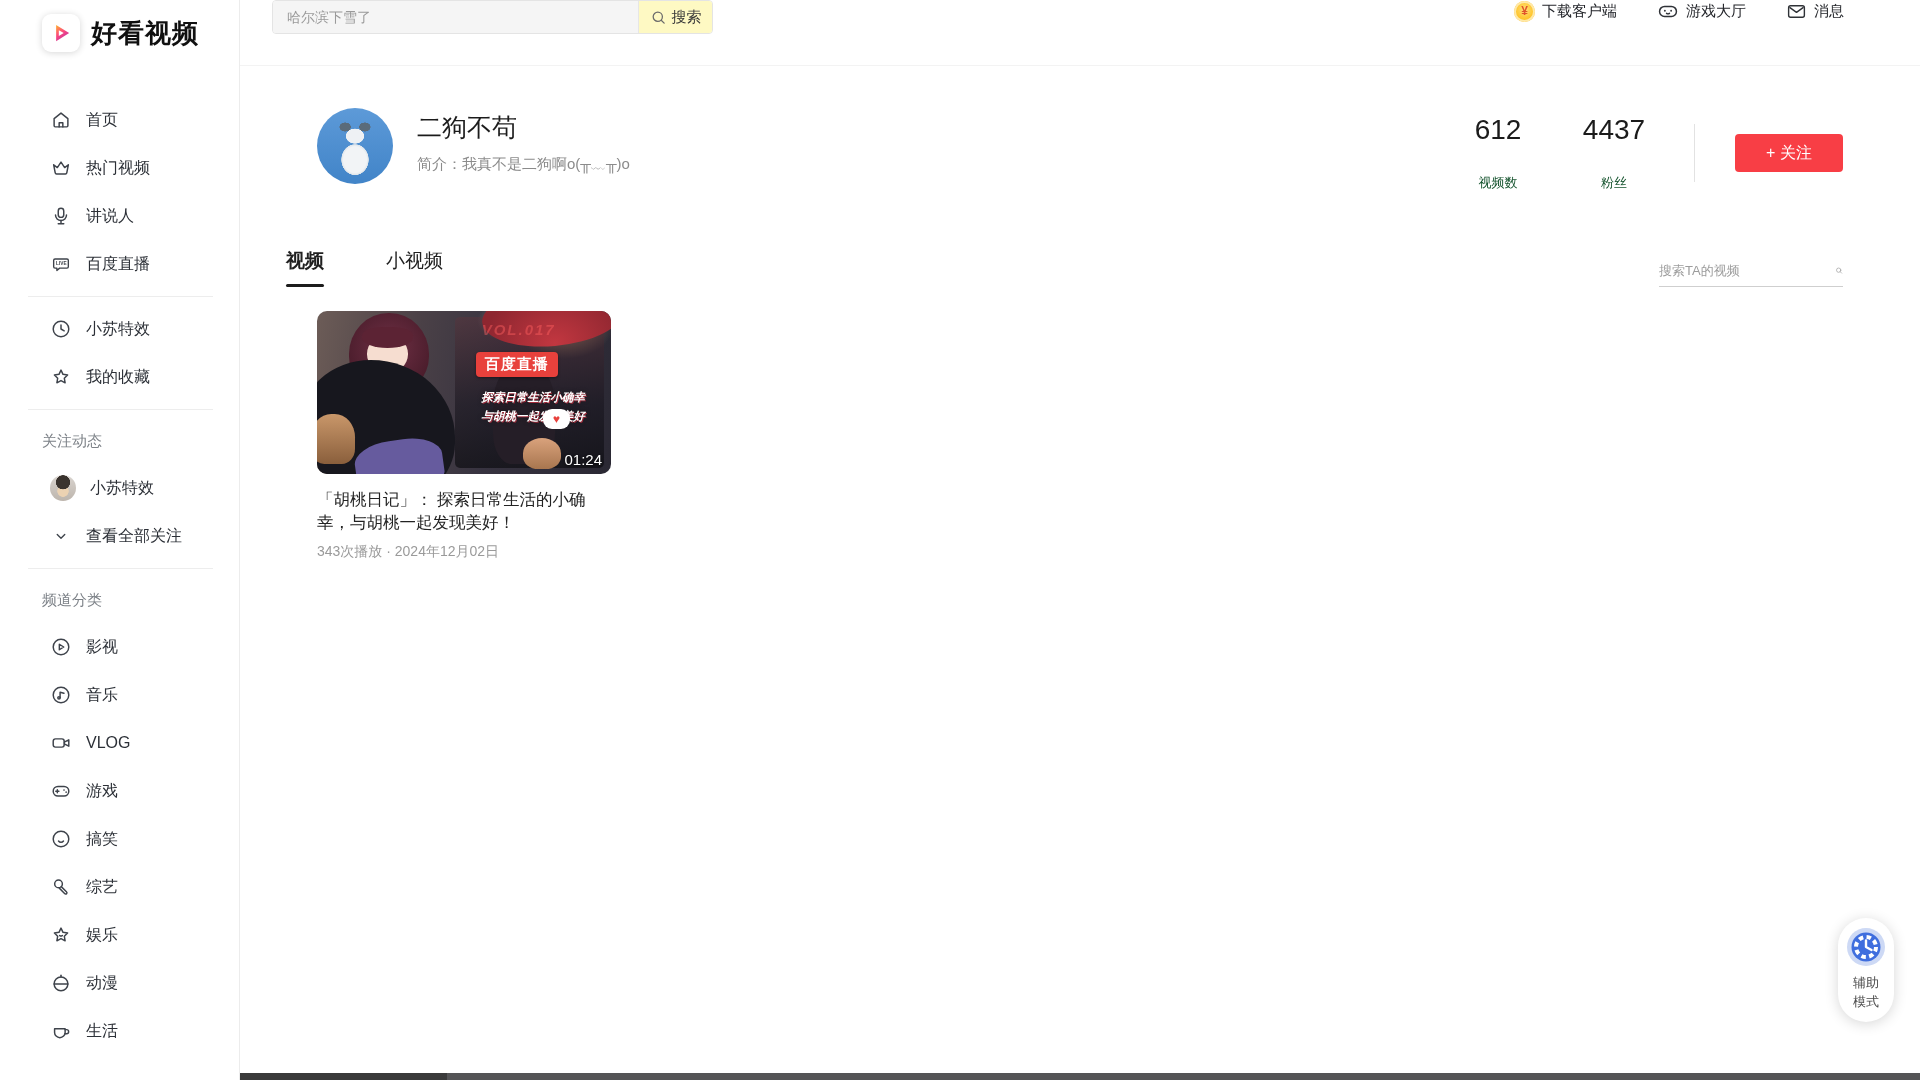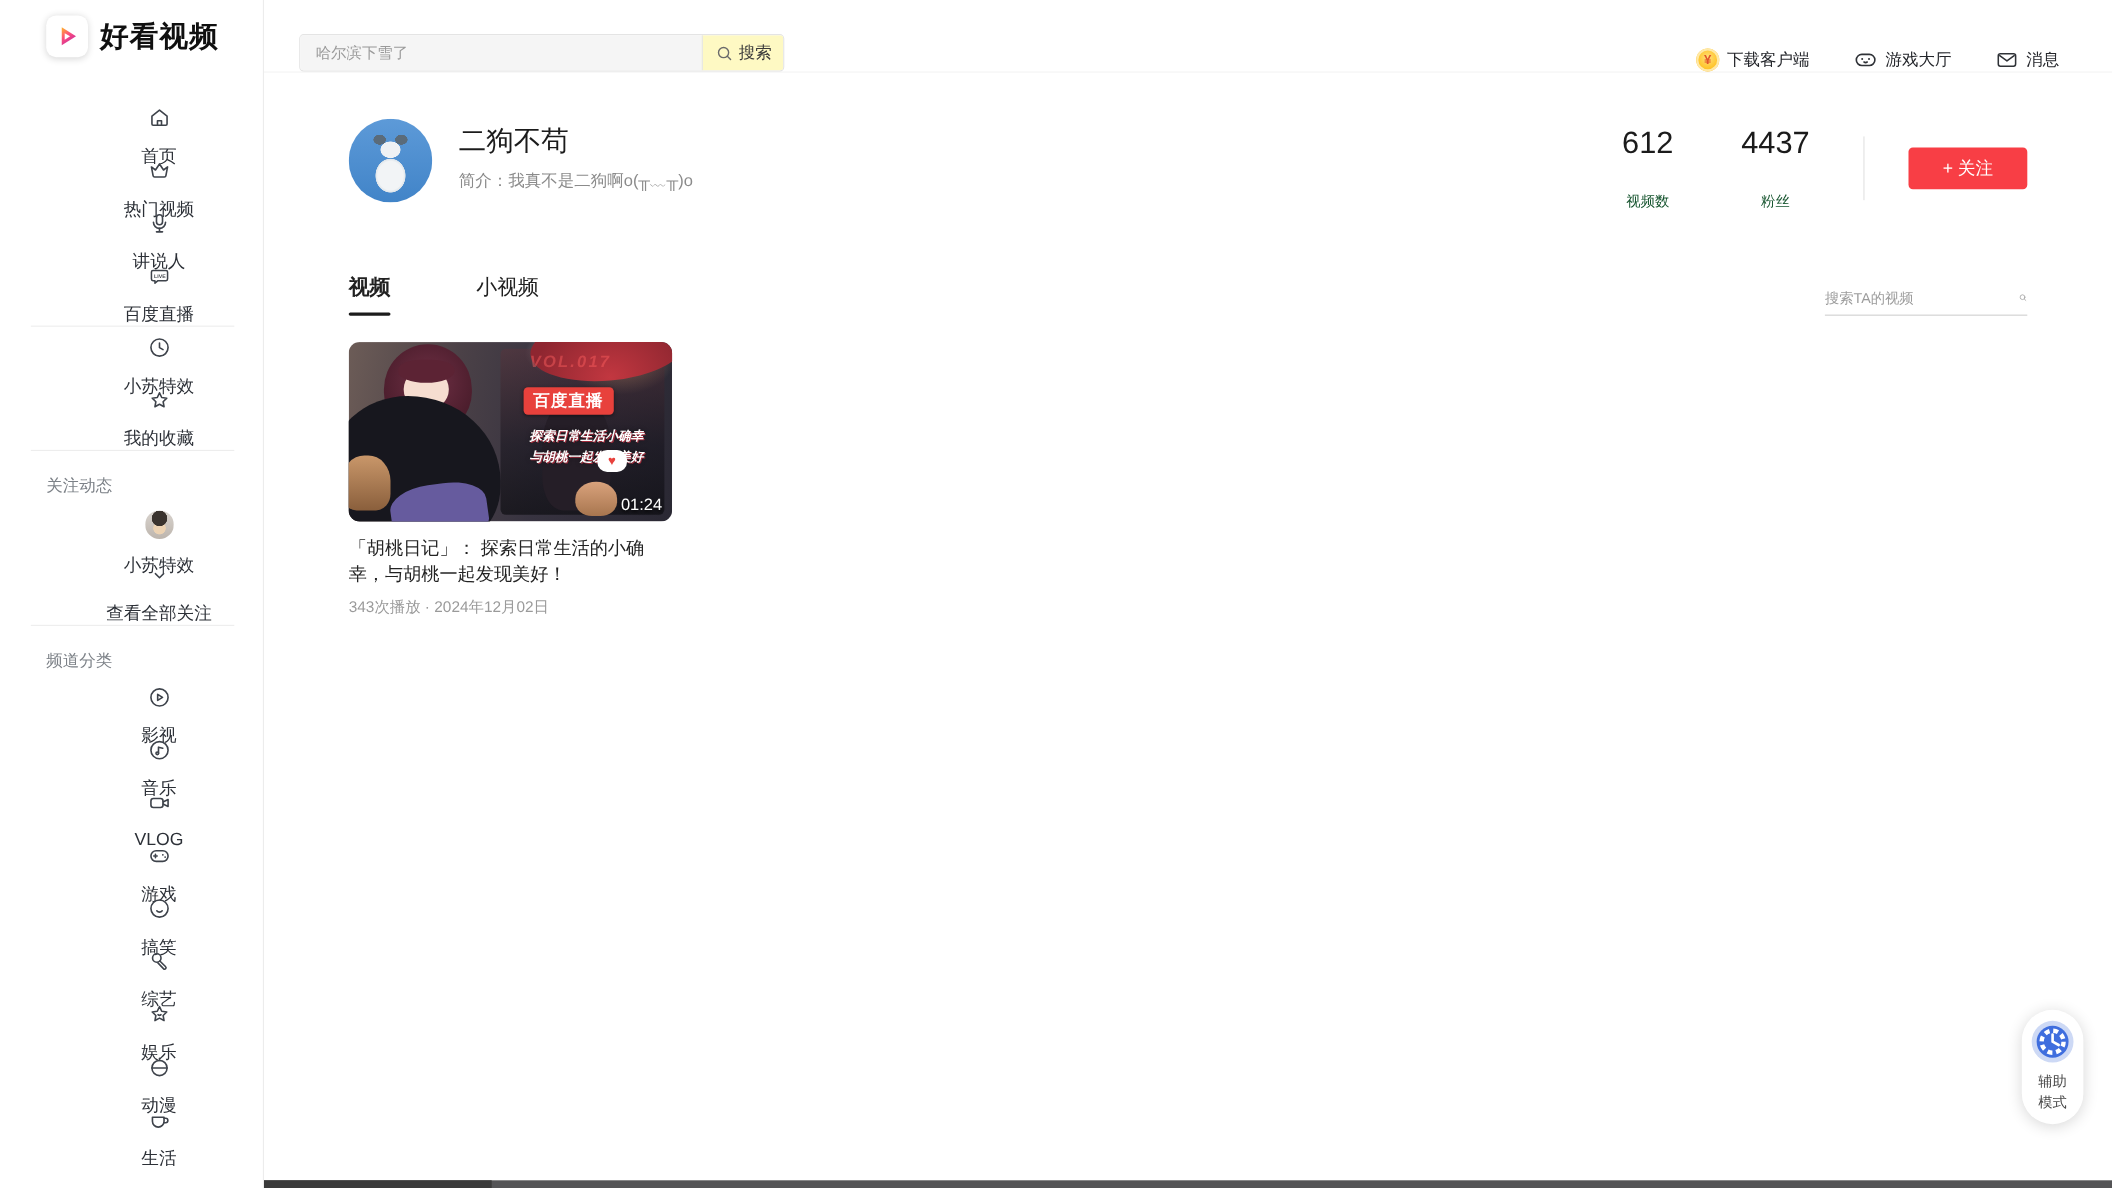--- a/index.html
+++ b/index.html
@@ -7,35 +7,35 @@
     font-family:"Liberation Sans","DejaVu Sans",sans-serif; color:#1f1f1f; }
   .app { display:flex; width:1920px; height:1080px; position:relative; }
 
   
   .sidebar { width:240px; flex:0 0 240px; border-right:1px solid #ececec; background:#fff; }
   .logo-row { height:66px; display:flex; align-items:center; padding-left:42px; gap:11px; cursor:pointer; }
   .logo-badge { width:38px; height:38px; border-radius:9px; background:#fff;
     box-shadow:0 1px 7px rgba(0,0,0,.16); display:flex; align-items:center; justify-content:center; }
   .logo-text { font-size:26px; font-weight:800; color:#101010; letter-spacing:1px; }
   .side-item { height:48px; display:flex; align-items:center; gap:14px; padding-left:50px;
-    font-size:16px; color:#2c3037; cursor:pointer;flex-direction:column; }
+    font-size:16px; color:#2c3037; cursor:pointer; }
   .side-divider { height:1px; background:#ededed; margin:8px 26px 8px 28px; }
   .side-header { height:46px; display:flex; align-items:center; padding-left:42px;
     font-size:15px; color:#7c8187; }
   .ic { flex:0 0 22px; }
   .mini-avatar { width:26px; height:26px; border-radius:50%; flex:0 0 26px;
     background:
       radial-gradient(circle at 50% 28%, #3a332e 30%, transparent 32%),
       radial-gradient(circle at 50% 62%, #ecd2b2 26%, transparent 29%),
       linear-gradient(180deg,#d9d4cf, #bdb5ad); }
 
   
   .main { flex:1; position:relative; background:#fff; }
-  .top-header { height:66px; display:flex; align-items:flex-end; justify-content:space-between;
-    padding:0 48px 0 32px; border-bottom:1px solid #f3f3f3; }
+  .top-header { height:66px; display:flex; align-items:flex-start; justify-content:space-between;
+    padding:0 76px 0 32px; border-bottom:1px solid #f3f3f3; }
   .search-wrap { display:flex; width:441px; height:34px; border:1px solid #e4e4e4;
     border-radius:4px; overflow:hidden; }
   .search-input { flex:1; border:none; outline:none; background:#f5f5f5; padding:0 14px;
     font-size:14px; color:#333; font-family:inherit; }
   .search-input::placeholder { color:#9a9a9a; }
   .search-btn { width:74px; background:#fef9c3; border:none; border-left:1px solid #e6e6e6;
     display:flex; align-items:center; justify-content:center; gap:5px; font-size:15px;
     color:#3a3a3a; cursor:pointer; font-family:inherit; }
   .top-nav { display:flex; align-items:center; gap:40px; }
   .nav-item { display:flex; align-items:center; gap:7px; font-size:15px; color:#24262b; cursor:pointer; }
@@ -59,21 +59,21 @@
   .p-right { margin-left:auto; display:flex; align-items:center; padding-top:6px; }
   .stat { width:84px; text-align:center; }
   .stat + .stat { margin-left:32px; }
   .stat-num { font-size:28px; font-weight:500; color:#1b1b1b; }
   .stat-label { margin-top:28px; font-size:13px; color:#14532d; }
   .v-divider { width:1px; height:58px; background:#e2e2e2; margin:0 40px 0 38px; }
   .follow-btn { width:108px; height:38px; border:none; border-radius:4px; background:#f83e45;
     color:#fff; font-size:16px; cursor:pointer; font-family:inherit; }
 
   
-  .tabs-row { margin:56px 77px 0 77px; display:flex; align-items:flex-end;gap:16px; }
+  .tabs-row { margin:56px 77px 0 46px; display:flex; align-items:flex-end; }
   .tab { margin-right:62px; font-size:19px; color:#212121; padding-bottom:13px;
     position:relative; cursor:pointer; }
   .tab.active { font-weight:700; }
   .tab.active::after { content:""; position:absolute; left:0; right:0; bottom:0; height:3.5px;
     background:#1c1c1c; border-radius:2px; }
   .ta-search { margin-left:auto; width:184px; display:flex; align-items:center;
     border-bottom:1px solid #cfcfcf; padding-bottom:7px; }
   .ta-input { flex:1; border:none; outline:none; font-size:13px; color:#333; font-family:inherit; }
   .ta-input::placeholder { color:#9c9c9c; }
 

